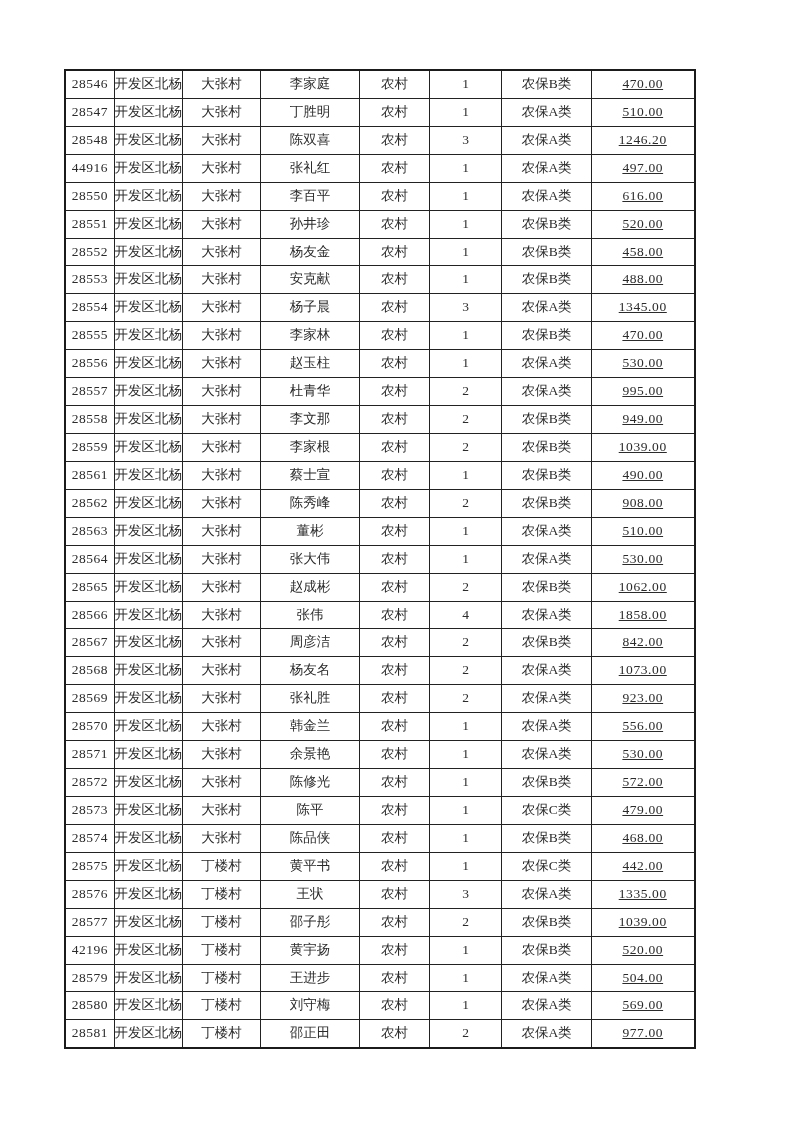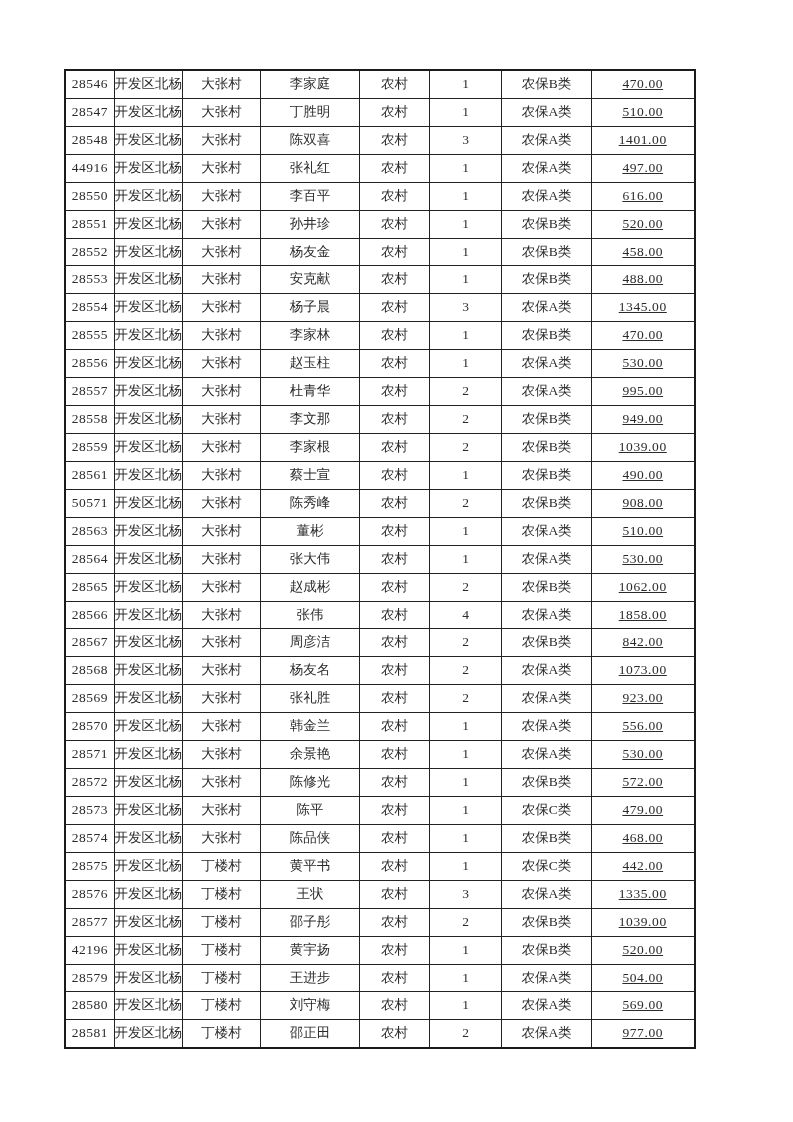--- a/index.html
+++ b/index.html
@@ -86,21 +86,21 @@
           <td class="col-amount">510.00</td>
         </tr>
         <tr>
           <td class="col-id">28548</td>
           <td class="col-district">开发区北杨</td>
           <td class="col-village">大张村</td>
           <td class="col-person">陈双喜</td>
           <td class="col-type">农村</td>
           <td class="col-count">3</td>
           <td class="col-category">农保A类</td>
-          <td class="col-amount">1401.00</td>
+          <td class="col-amount">1246.20</td>
         </tr>
         <tr>
           <td class="col-id">44916</td>
           <td class="col-district">开发区北杨</td>
           <td class="col-village">大张村</td>
           <td class="col-person">张礼红</td>
           <td class="col-type">农村</td>
           <td class="col-count">1</td>
           <td class="col-category">农保A类</td>
           <td class="col-amount">497.00</td>
@@ -209,21 +209,21 @@
           <td class="col-id">28561</td>
           <td class="col-district">开发区北杨</td>
           <td class="col-village">大张村</td>
           <td class="col-person">蔡士宣</td>
           <td class="col-type">农村</td>
           <td class="col-count">1</td>
           <td class="col-category">农保B类</td>
           <td class="col-amount">490.00</td>
         </tr>
         <tr>
-          <td class="col-id">50571</td>
+          <td class="col-id">28562</td>
           <td class="col-district">开发区北杨</td>
           <td class="col-village">大张村</td>
           <td class="col-person">陈秀峰</td>
           <td class="col-type">农村</td>
           <td class="col-count">2</td>
           <td class="col-category">农保B类</td>
           <td class="col-amount">908.00</td>
         </tr>
         <tr>
           <td class="col-id">28563</td>

